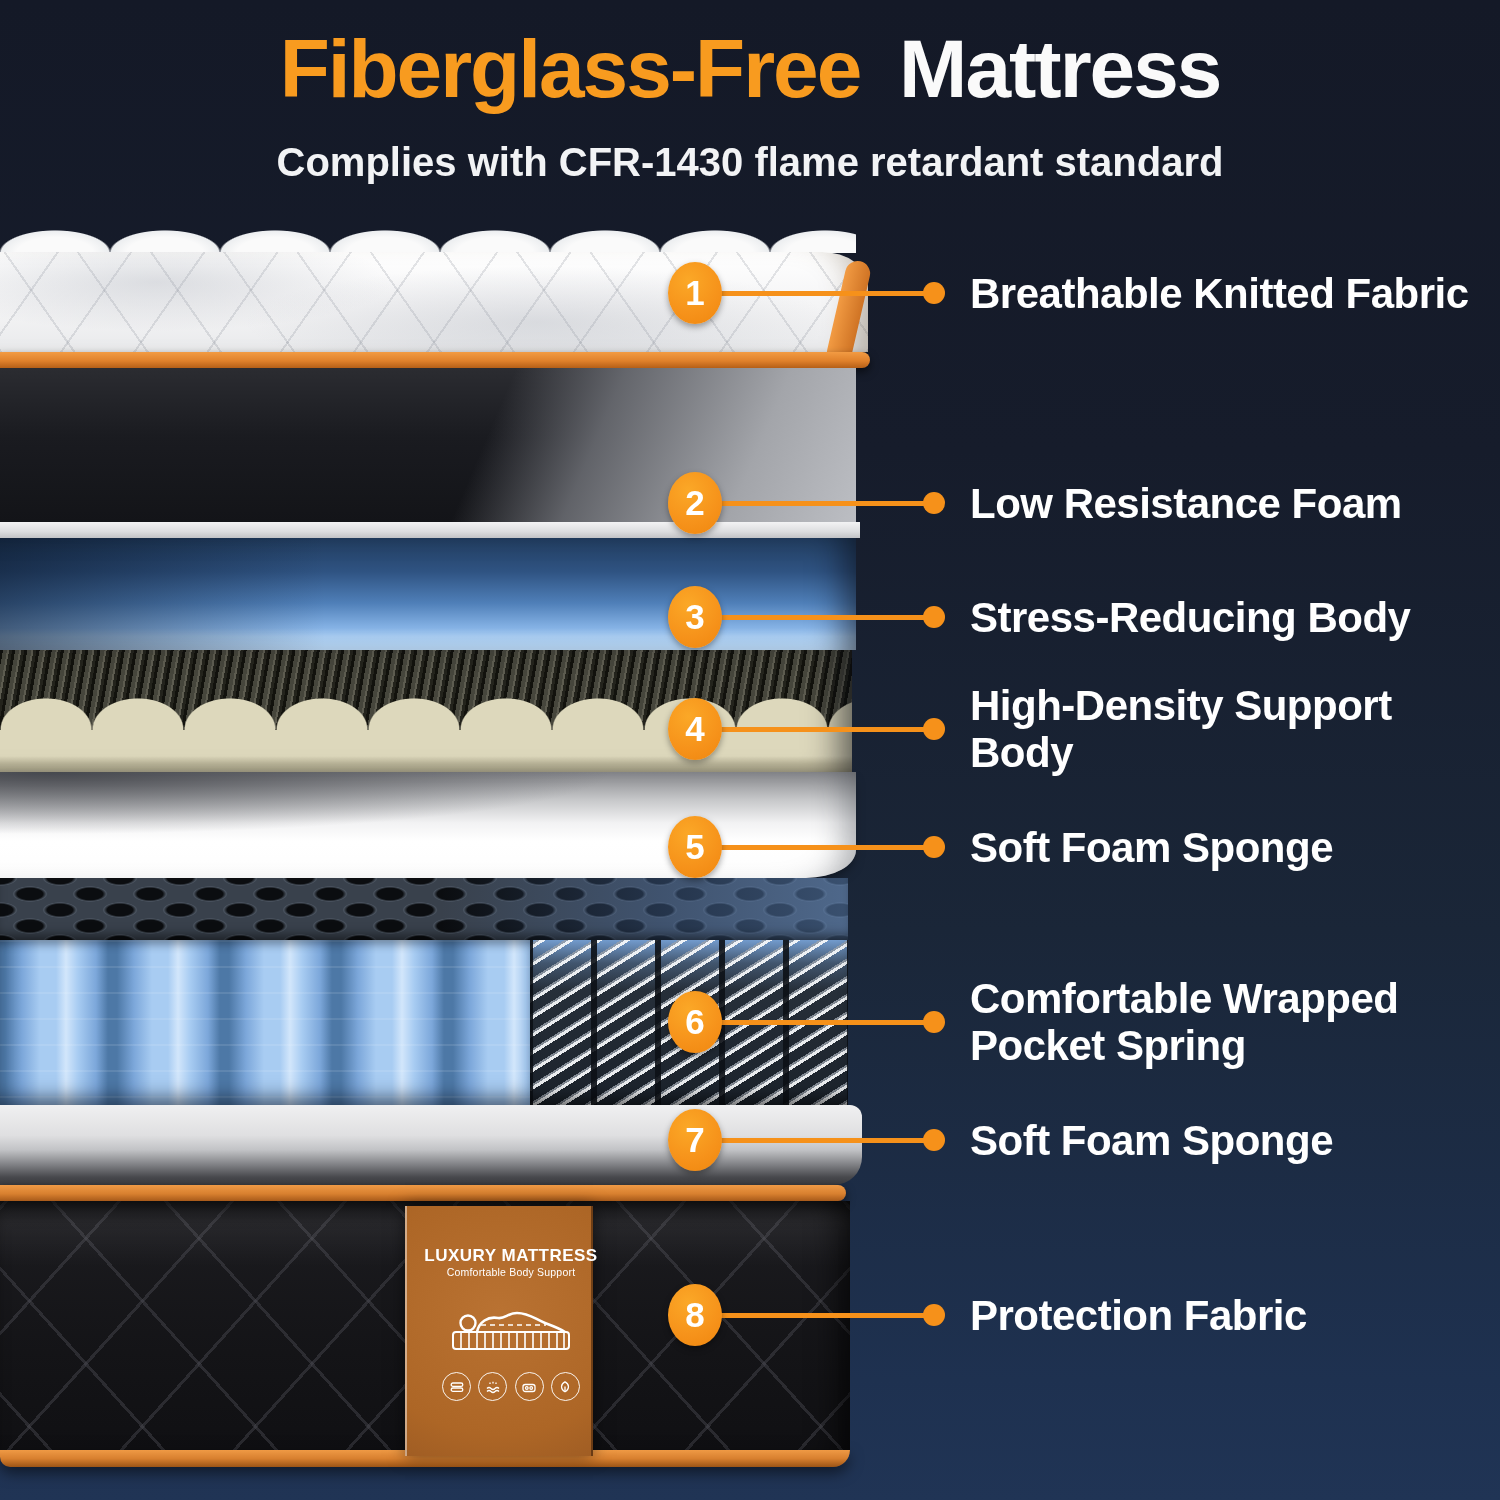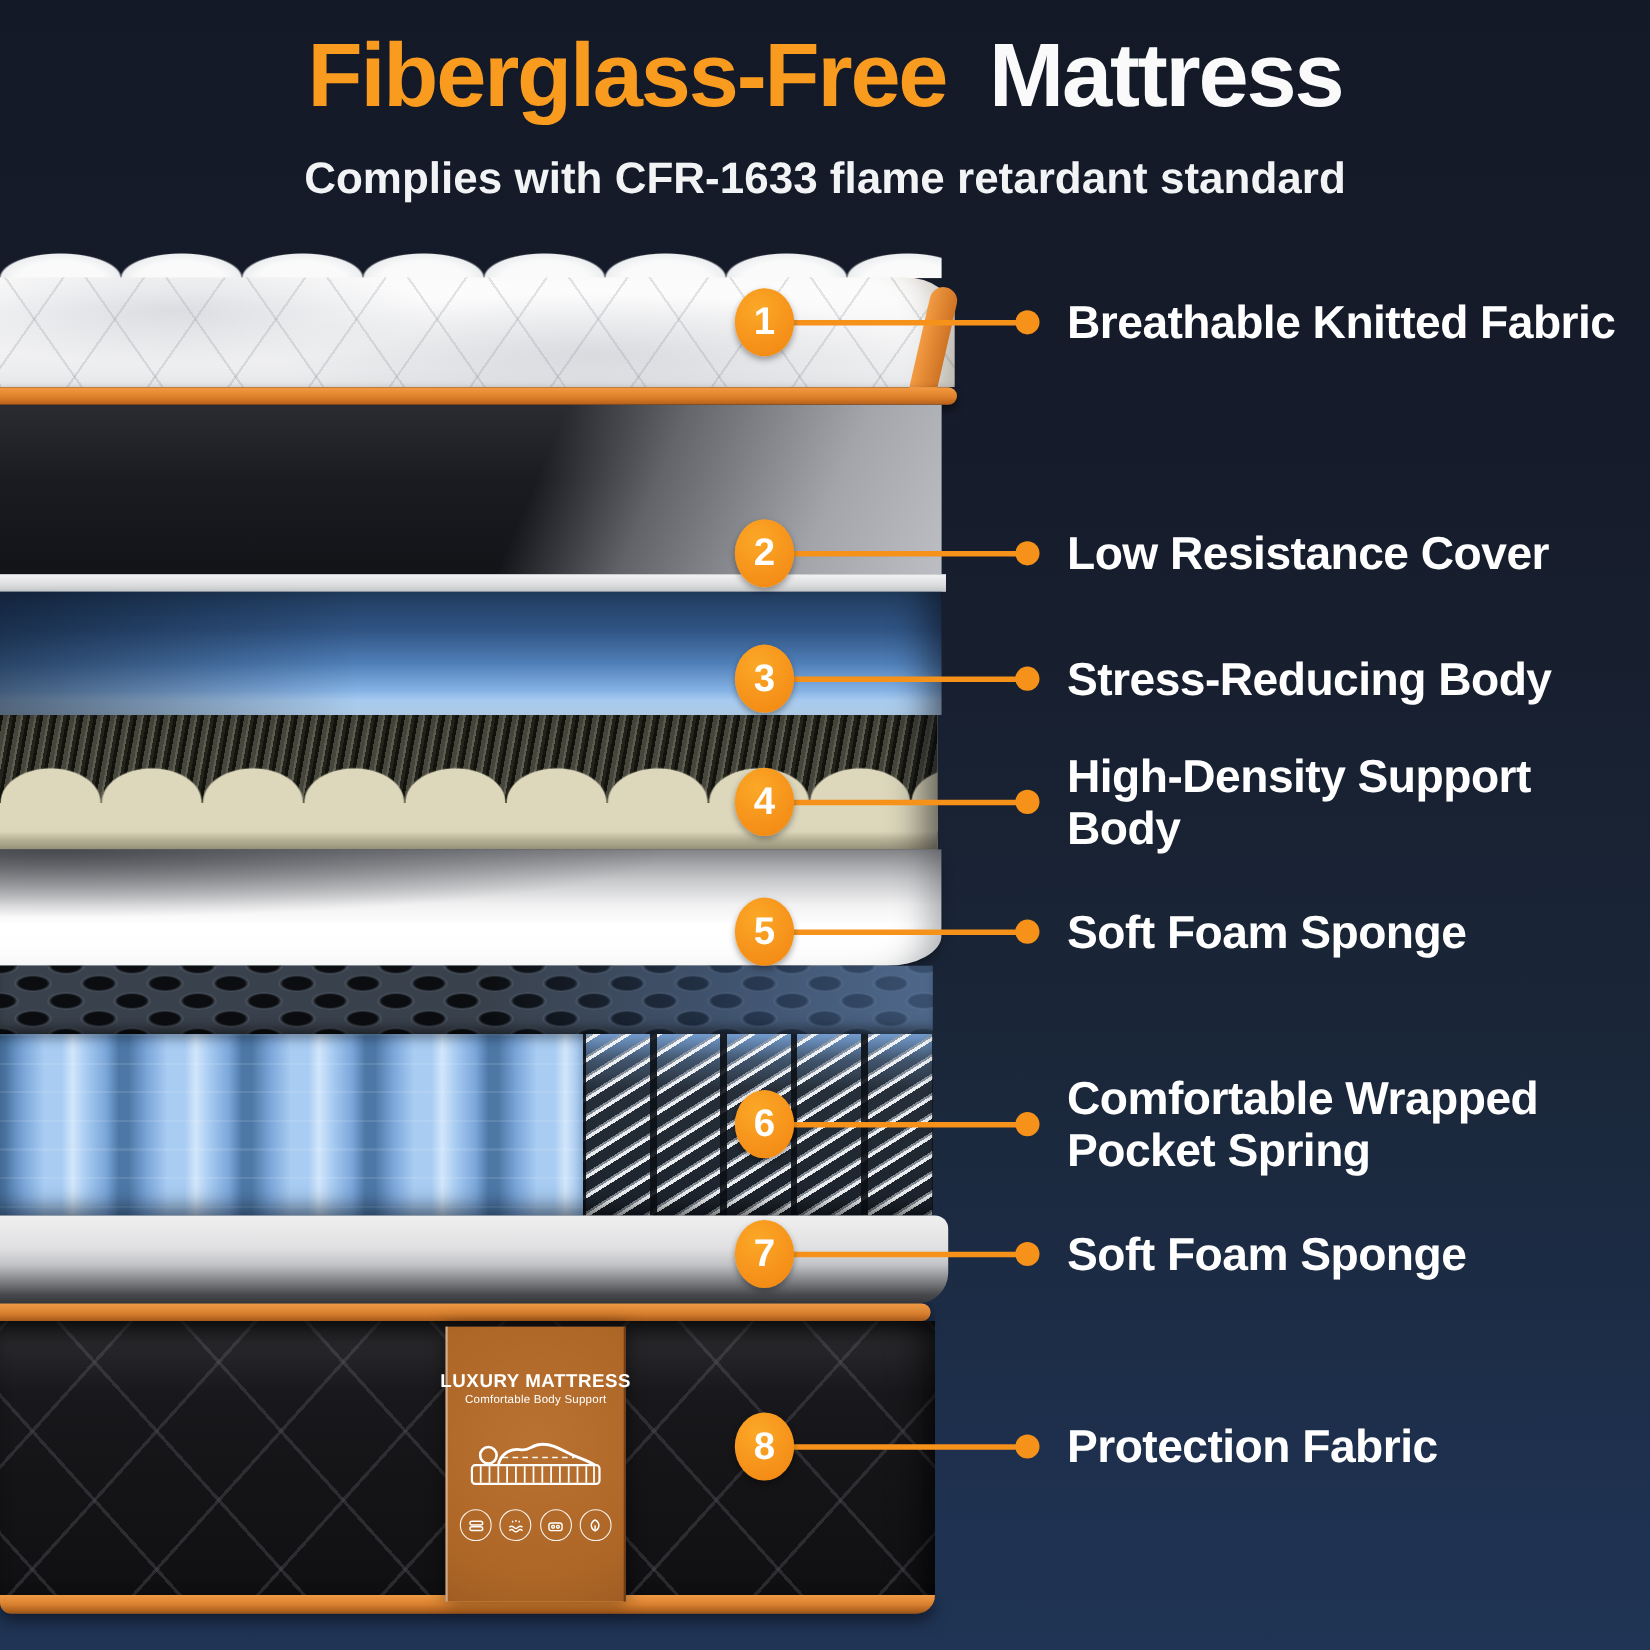--- a/index.html
+++ b/index.html
@@ -136,21 +136,21 @@
     box-shadow:0 6px 14px rgba(0,0,0,.5);
   }
   
   .tag{
     position:absolute;left:405px;top:1206px;width:160px;height:250px;z-index:5;
     background:radial-gradient(140% 90% at 50% 42%,#b97232 0%,#ad6626 55%,#8e5120 100%);
     border-left:2px solid rgba(255,255,255,.45);
     border-right:2px solid rgba(60,30,8,.55);
     box-shadow:0 0 16px rgba(0,0,0,.55);
     display:flex;flex-direction:column;align-items:center;
-    color:#fff;text-align:center;
+    color:#fff;text-align:center;padding-left:24px;
   }
   .tag-title{margin-top:40px;font-size:17px;font-weight:700;letter-spacing:.5px;white-space:nowrap;}
   .tag-sub{font-size:10.5px;font-weight:400;letter-spacing:.2px;}
   .tag-art{margin-top:14px;}
   .tag-icons{margin-top:16px;width:138px;display:flex;justify-content:space-between;}
   .tag-icon{
     width:27px;height:27px;border-radius:50%;border:1.4px solid rgba(255,255,255,.92);
     display:flex;align-items:center;justify-content:center;
   }
   
@@ -175,21 +175,21 @@
 </style>
 </head>
 <body>
 
 <div id="stage">
 
   <div class="title">
     <span class="hl">Fiberglass-Free</span>
     <span class="rest">Mattress</span>
   </div>
-  <div class="subtitle">Complies with CFR-1633 flame retardant standard</div>
+  <div class="subtitle">Complies with CFR-1430 flame retardant standard</div>
 
   <div class="band scallop"></div>
   <div class="band quilt"></div>
   <div class="trim-corner"></div>
   <div class="band trim-top"></div>
   <div class="band foam-black"></div>
   <div class="band foam-gray-edge"></div>
   <div class="band foam-blue edge-shade"></div>
   <div class="band foam-wavy edge-shade"></div>
   <div class="band foam-white"></div>
@@ -248,21 +248,21 @@
   <div class="callout" style="top:293px">
     <div class="c-line"></div>
     <div class="c-num">1</div>
     <div class="c-dot"></div>
     <div class="c-label">Breathable Knitted Fabric</div>
   </div>
   <div class="callout" style="top:503px">
     <div class="c-line"></div>
     <div class="c-num">2</div>
     <div class="c-dot"></div>
-    <div class="c-label">Low Resistance Cover</div>
+    <div class="c-label">Low Resistance Foam</div>
   </div>
   <div class="callout" style="top:617px">
     <div class="c-line"></div>
     <div class="c-num">3</div>
     <div class="c-dot"></div>
     <div class="c-label">Stress-Reducing Body</div>
   </div>
   <div class="callout" style="top:729px">
     <div class="c-line"></div>
     <div class="c-num">4</div>

